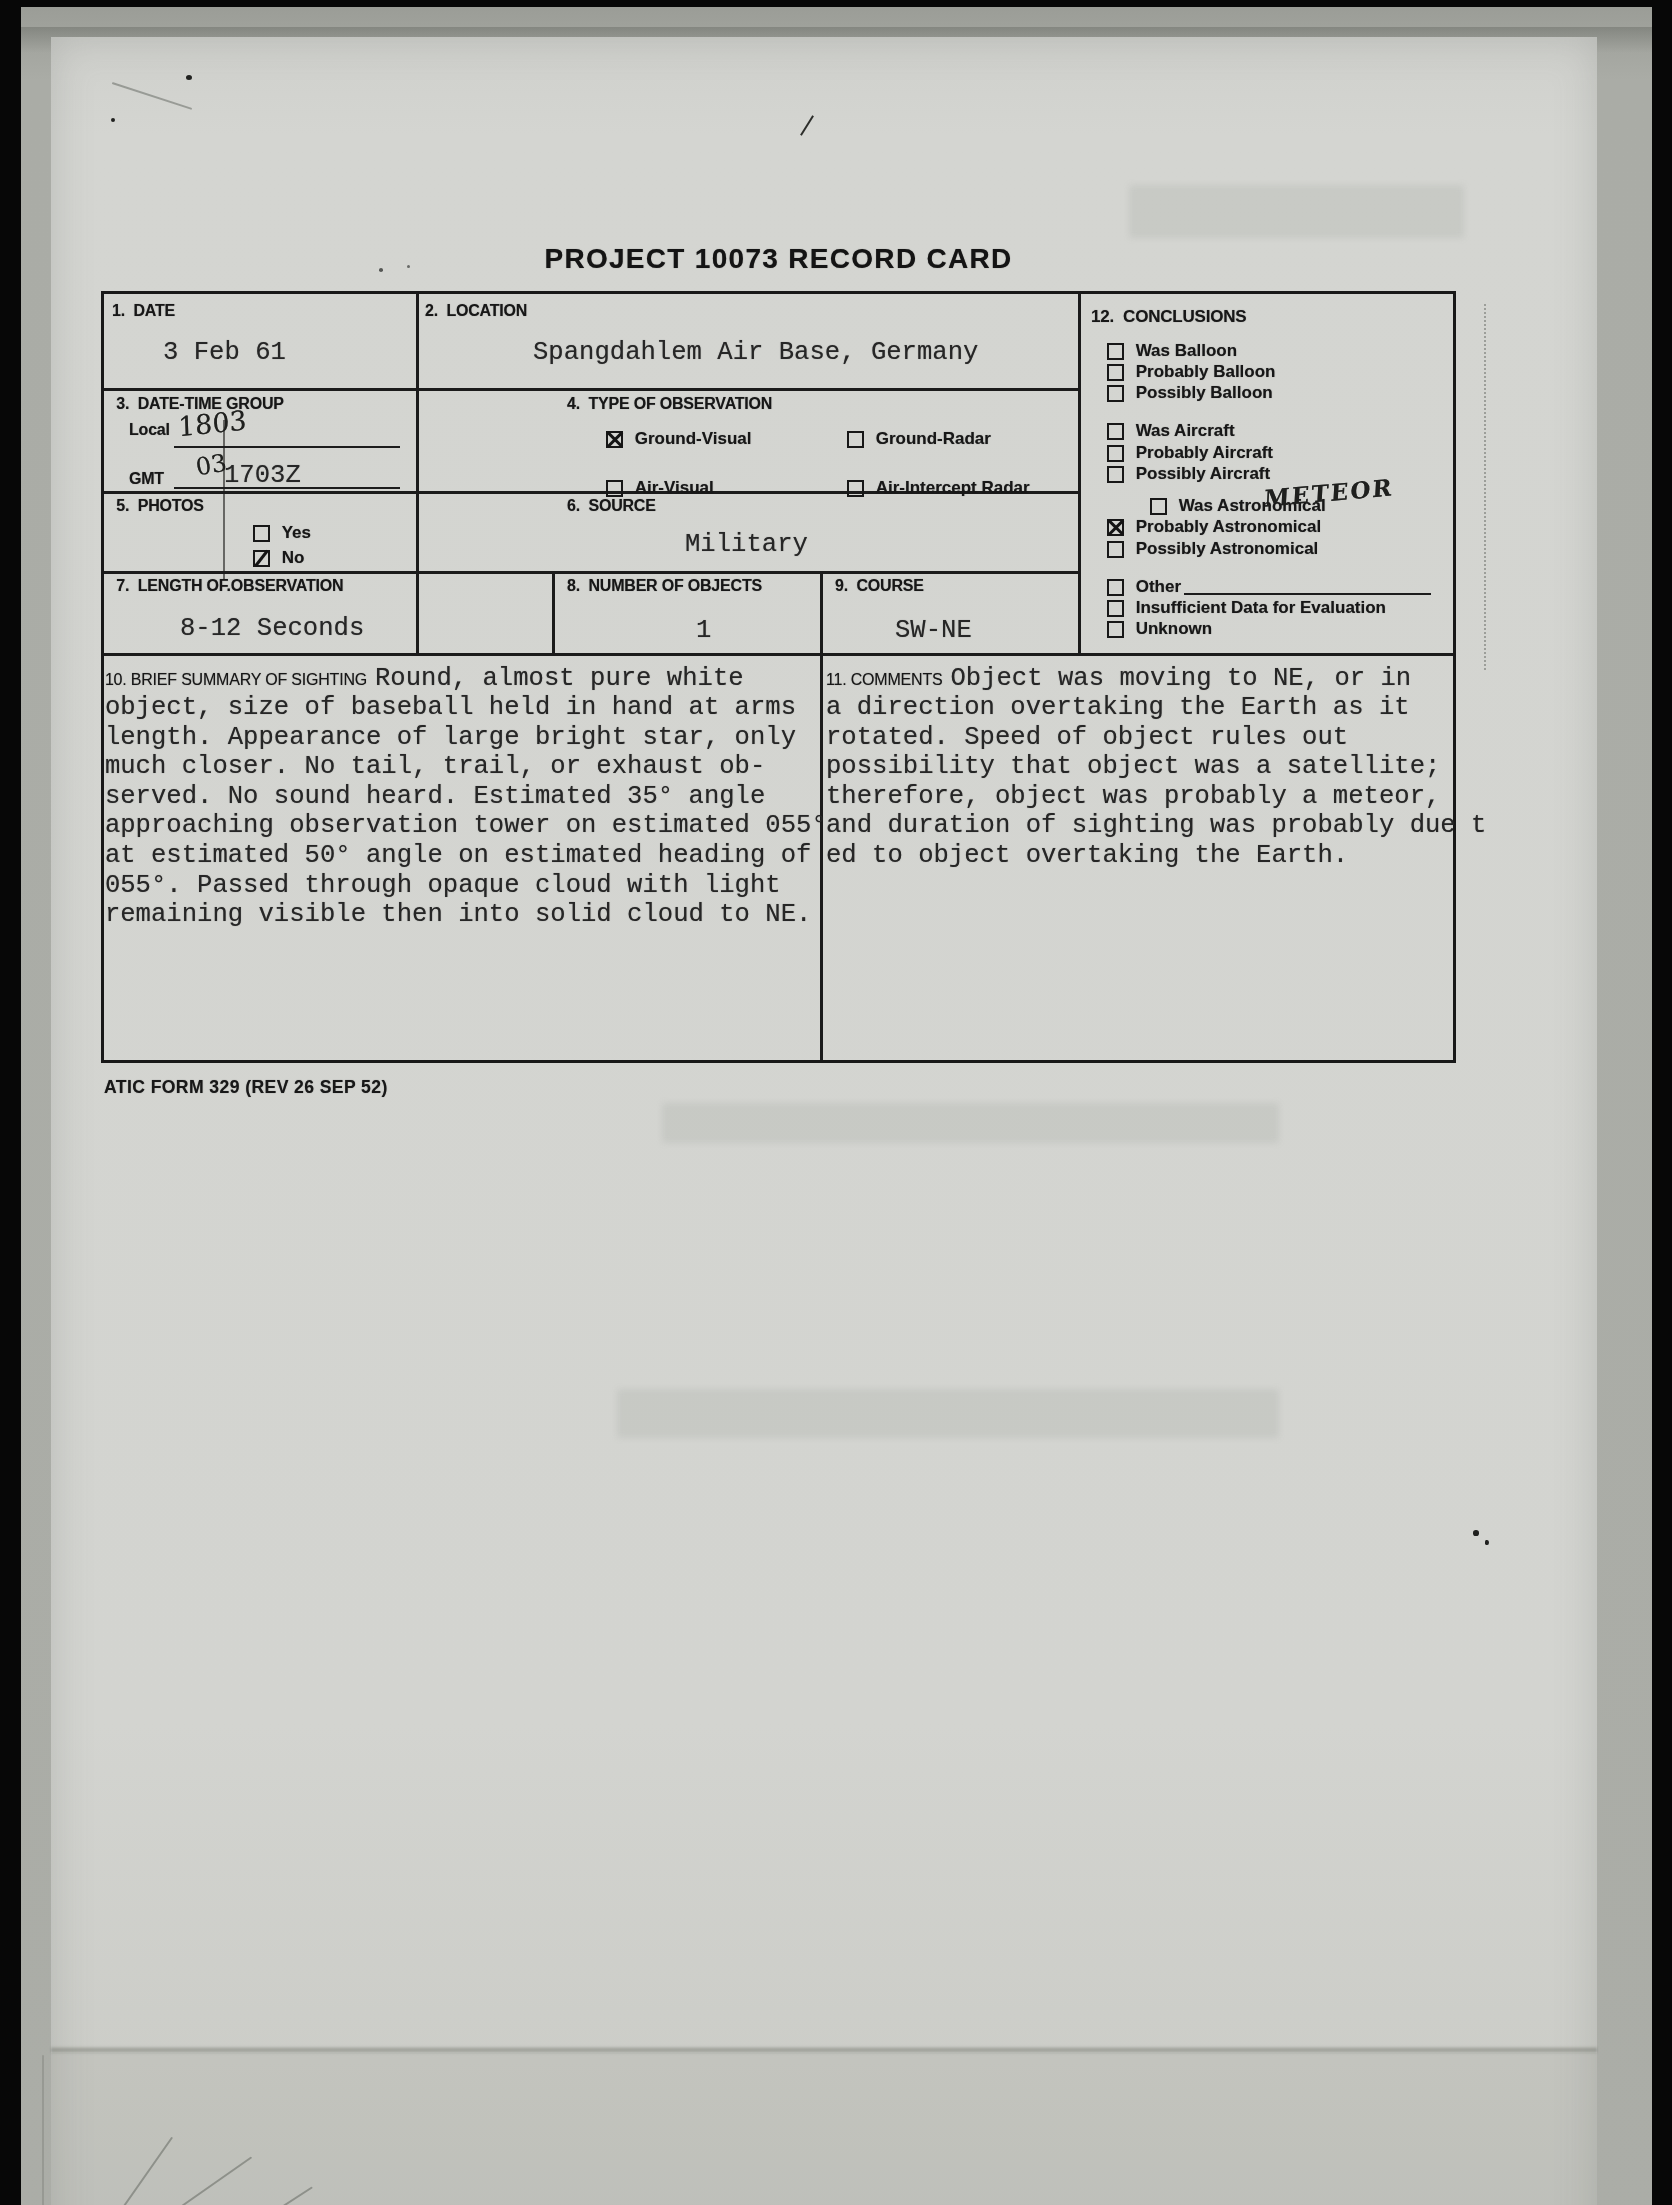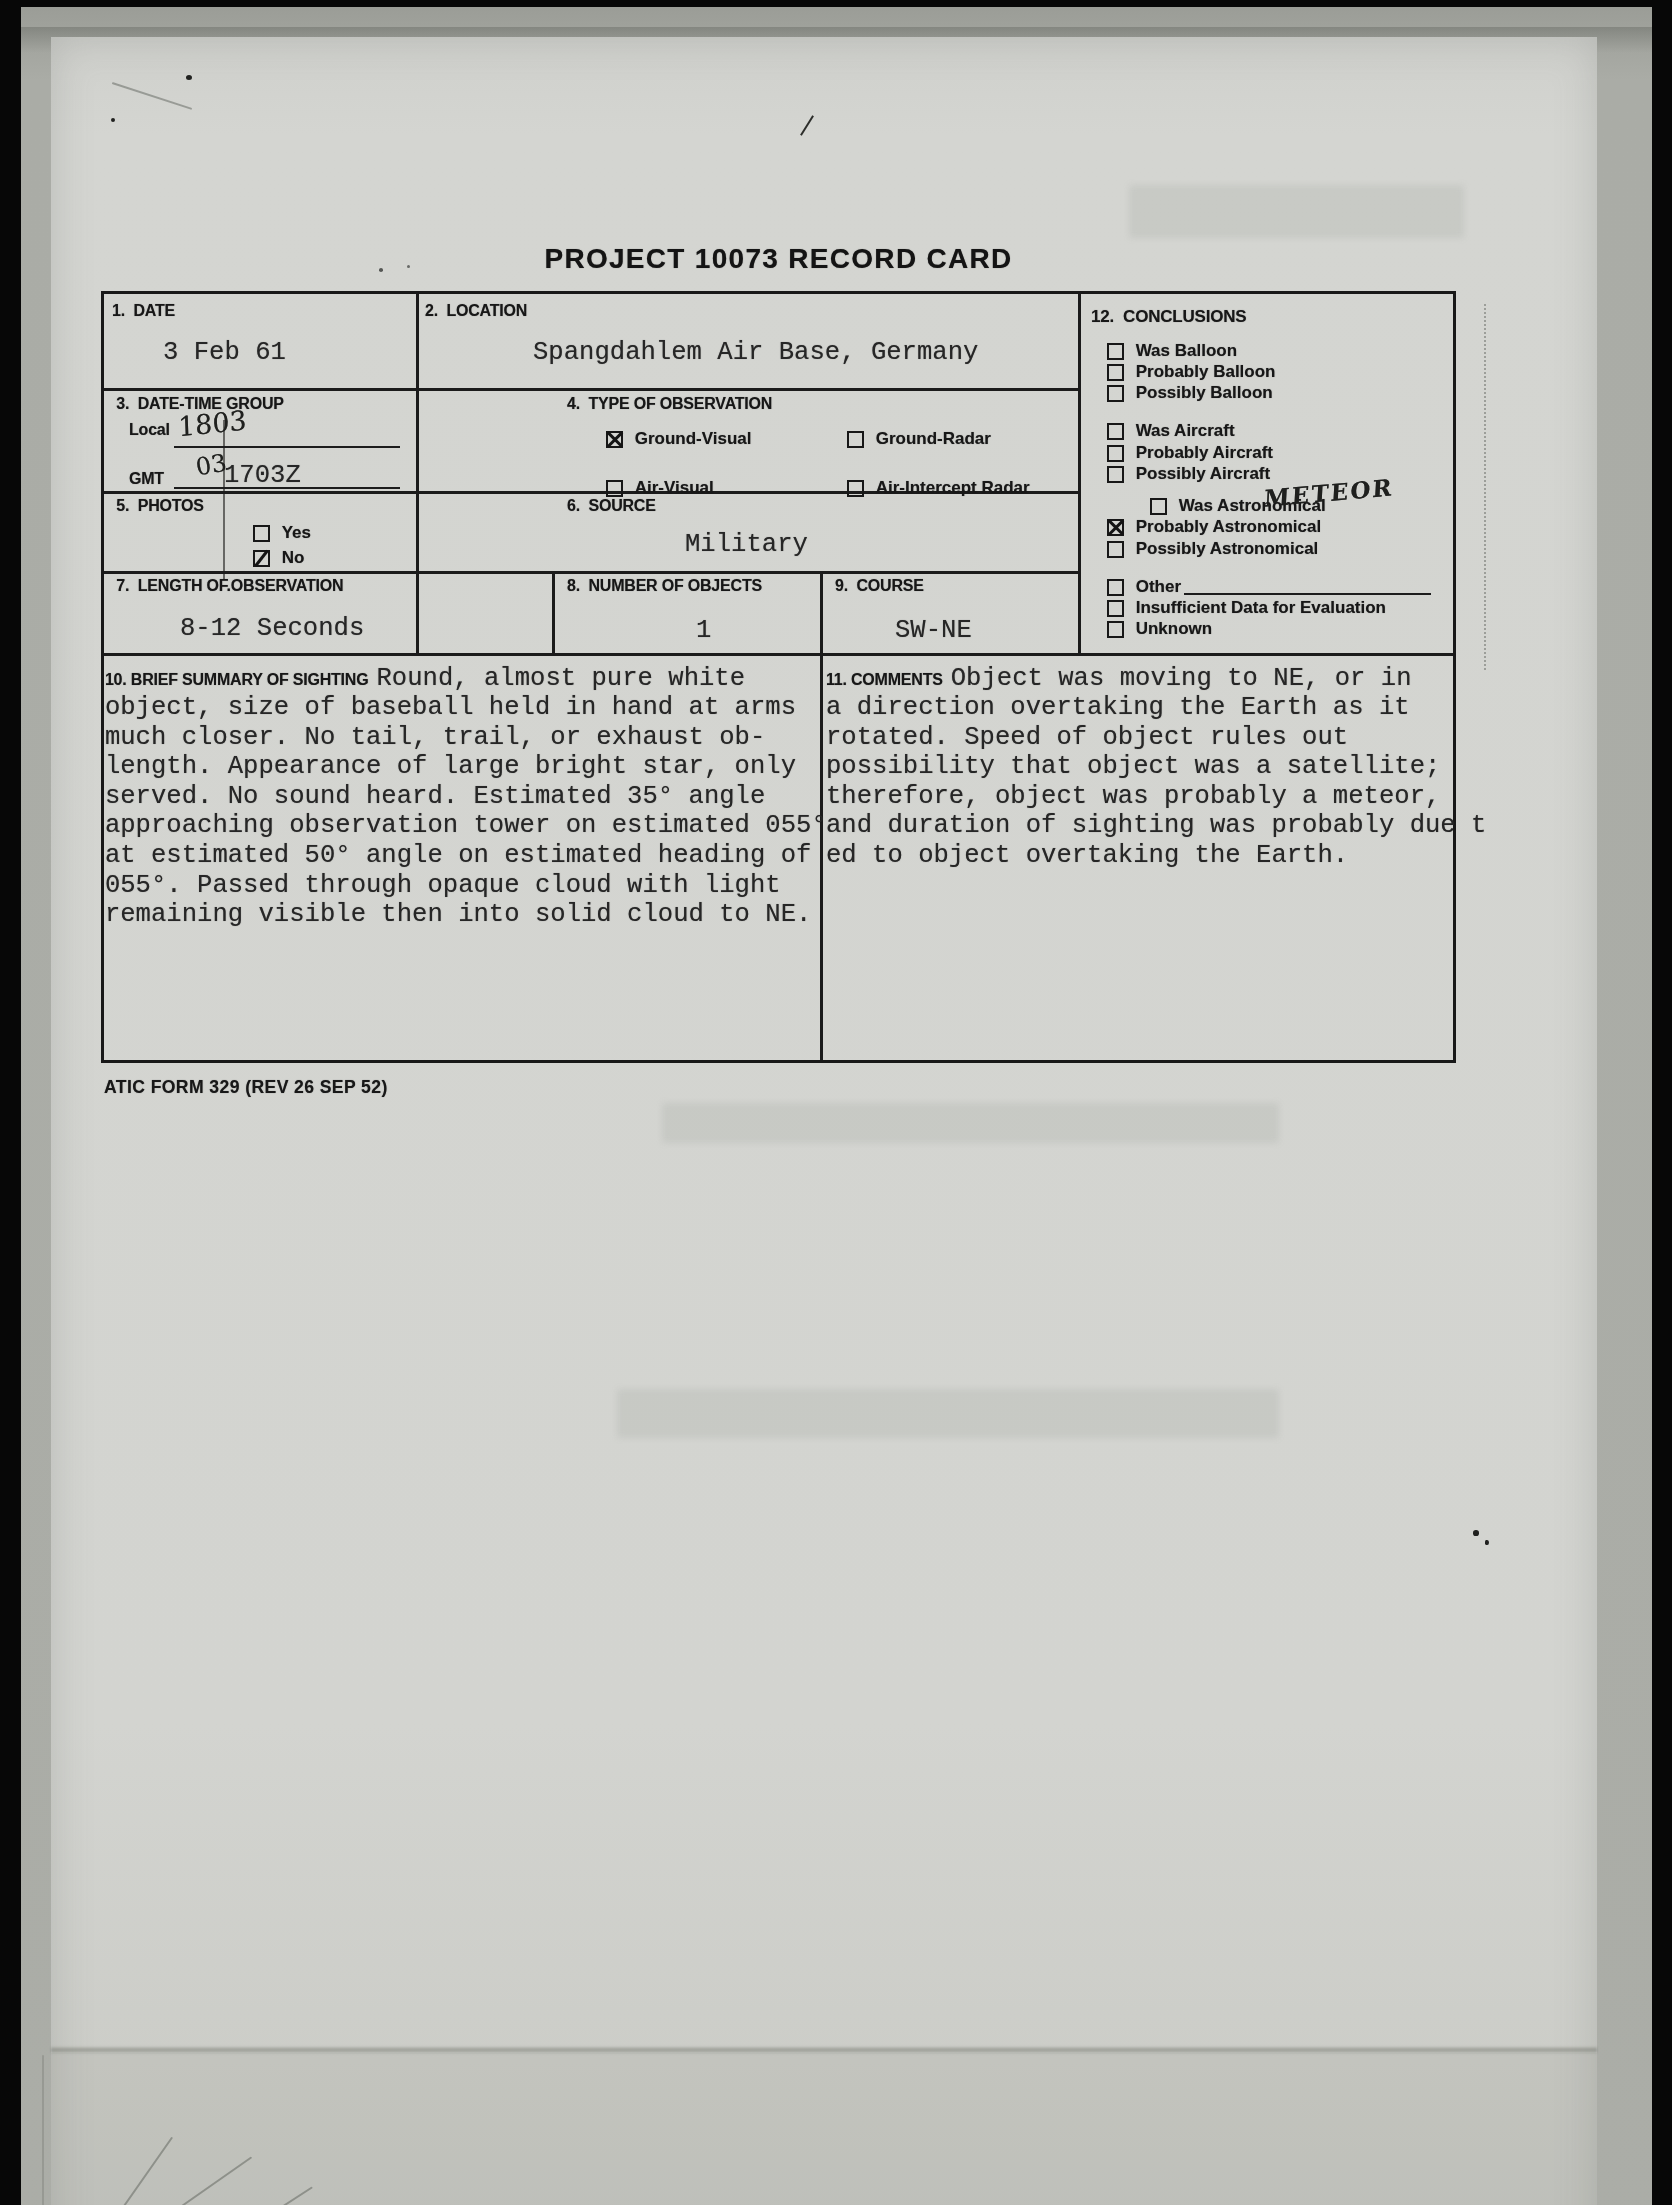--- a/index.html
+++ b/index.html
@@ -81,21 +81,21 @@
     content:"";position:absolute;left:-2.6px;top:4.9px;width:18.5px;height:2.6px;background:#141414;
     transform:rotate(-52deg);
   }
   .check-label{font-weight:700;font-size:17px;color:#171717;margin-left:11.5px;line-height:17.6px;
     text-shadow:0 0 0.9px rgba(25,25,25,.5);white-space:pre;}
   .other-underline{display:inline-block;width:247px;border-bottom:2.2px solid #1c1c1c;height:15px;margin-left:2.6px;}
 
   
   .textblock{position:absolute;}
   .textblock .inline-label{
-    font-weight:700;font-size:16px;letter-spacing:-0.2px;color:#171717;vertical-align:baseline;
+    font-weight:400;font-size:16px;letter-spacing:-0.2px;color:#171717;vertical-align:baseline;
     text-shadow:0 0 0.9px rgba(25,25,25,.5);margin-right:8px;
   }
   .textblock .tline{
     font-family:"Liberation Mono",monospace;font-size:25.6px;line-height:29.6px;color:#262626;
     text-shadow:0 0 0.9px rgba(40,40,40,.5);white-space:pre;
   }
   .firstline{display:block;}
   .fl-typed{font-family:Liberation Mono, monospace;font-size:25.6px;color:#262626;
     text-shadow:0 0 0.9px rgba(40,40,40,.5);white-space:pre;}
 </style>
@@ -195,22 +195,22 @@
   <div class="typed" style="left:76px;top:320px;">8-12 Seconds</div>
   <div class="lbl" style="left:463px;top:283px;">8.  NUMBER OF OBJECTS</div>
   <div class="typed" style="left:592px;top:322px;">1</div>
   <div class="lbl" style="left:731px;top:283px;">9.  COURSE</div>
   <div class="typed" style="left:791px;top:322px;">SW-NE</div>
 
   <div class="textblock" style="left:0.9px;top:370px;width:750px;">
     <span class="firstline"><span class="inline-label">10.  BRIEF SUMMARY OF SIGHTING</span><span class="fl-typed">Round, almost pure white</span></span>
     <div id="summary-lines">
         <div class="tline">object, size of baseball held in hand at arms</div>
+        <div class="tline">length. Appearance of large bright star, only</div>
         <div class="tline">much closer. No tail, trail, or exhaust ob-</div>
-        <div class="tline">length. Appearance of large bright star, only</div>
         <div class="tline">served. No sound heard. Estimated 35° angle</div>
         <div class="tline">approaching observation tower on estimated 055°</div>
         <div class="tline">at estimated 50° angle on estimated heading of</div>
         <div class="tline">055°. Passed through opaque cloud with light</div>
         <div class="tline">remaining visible then into solid cloud to NE.</div>
       </div>
   </div>
 
   <div class="textblock" style="left:722px;top:370px;width:627px;">
     <span class="firstline"><span class="inline-label">11.  COMMENTS</span><span class="fl-typed">Object was moving to NE, or in</span></span>

